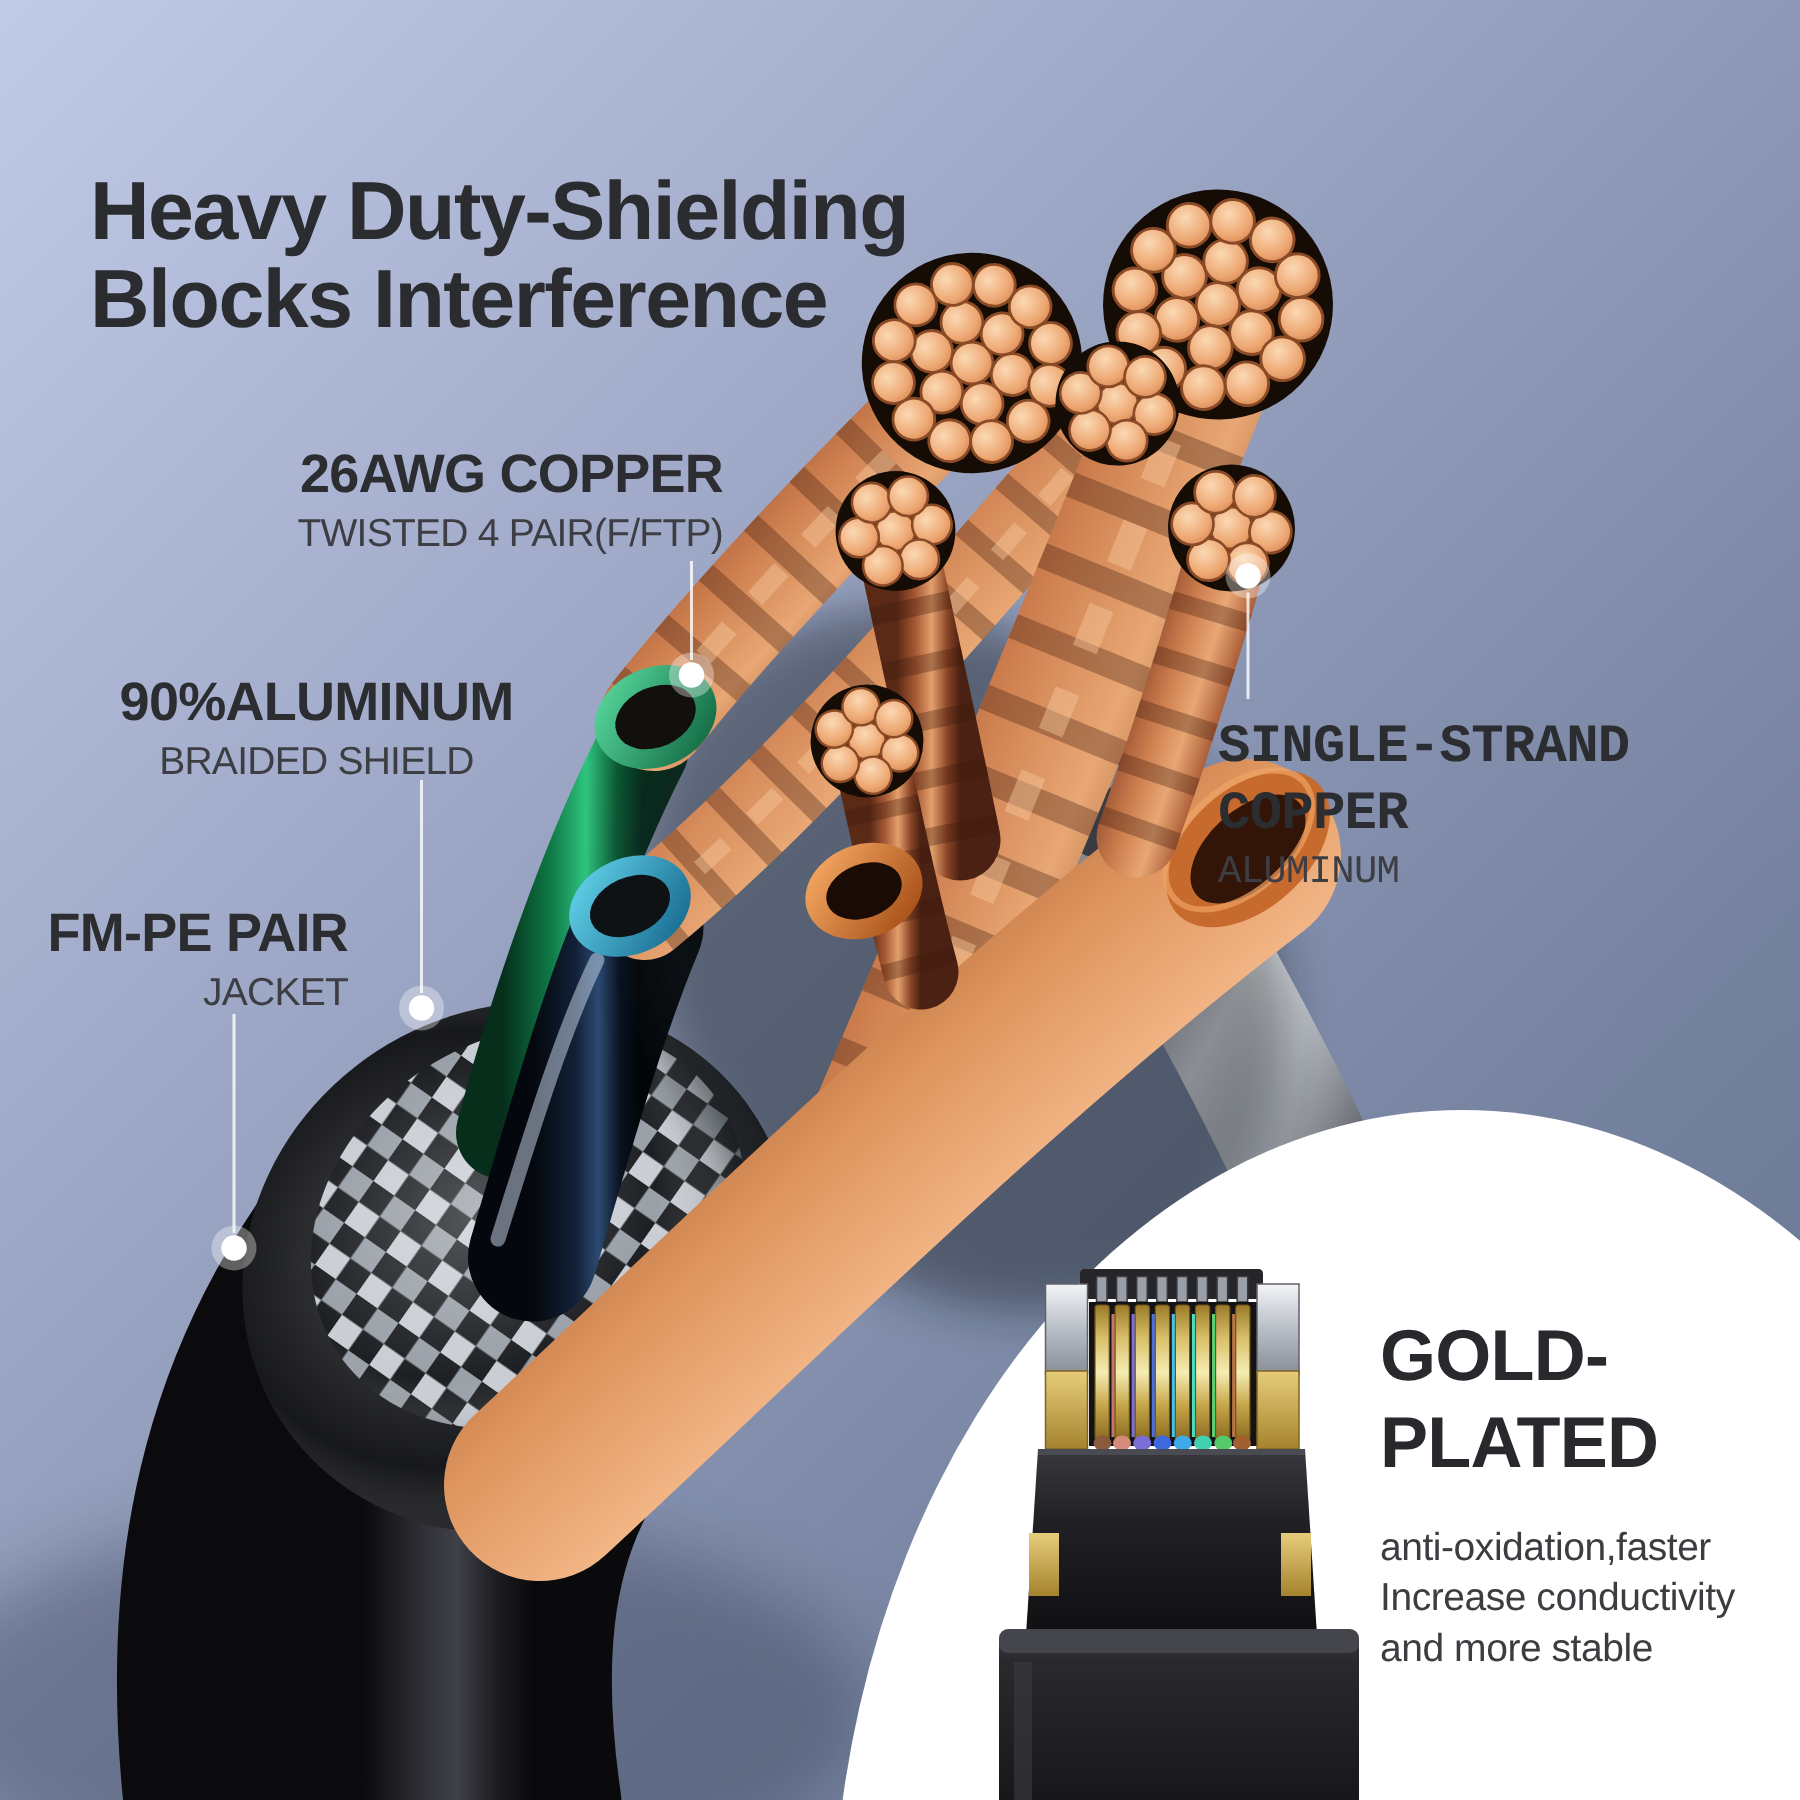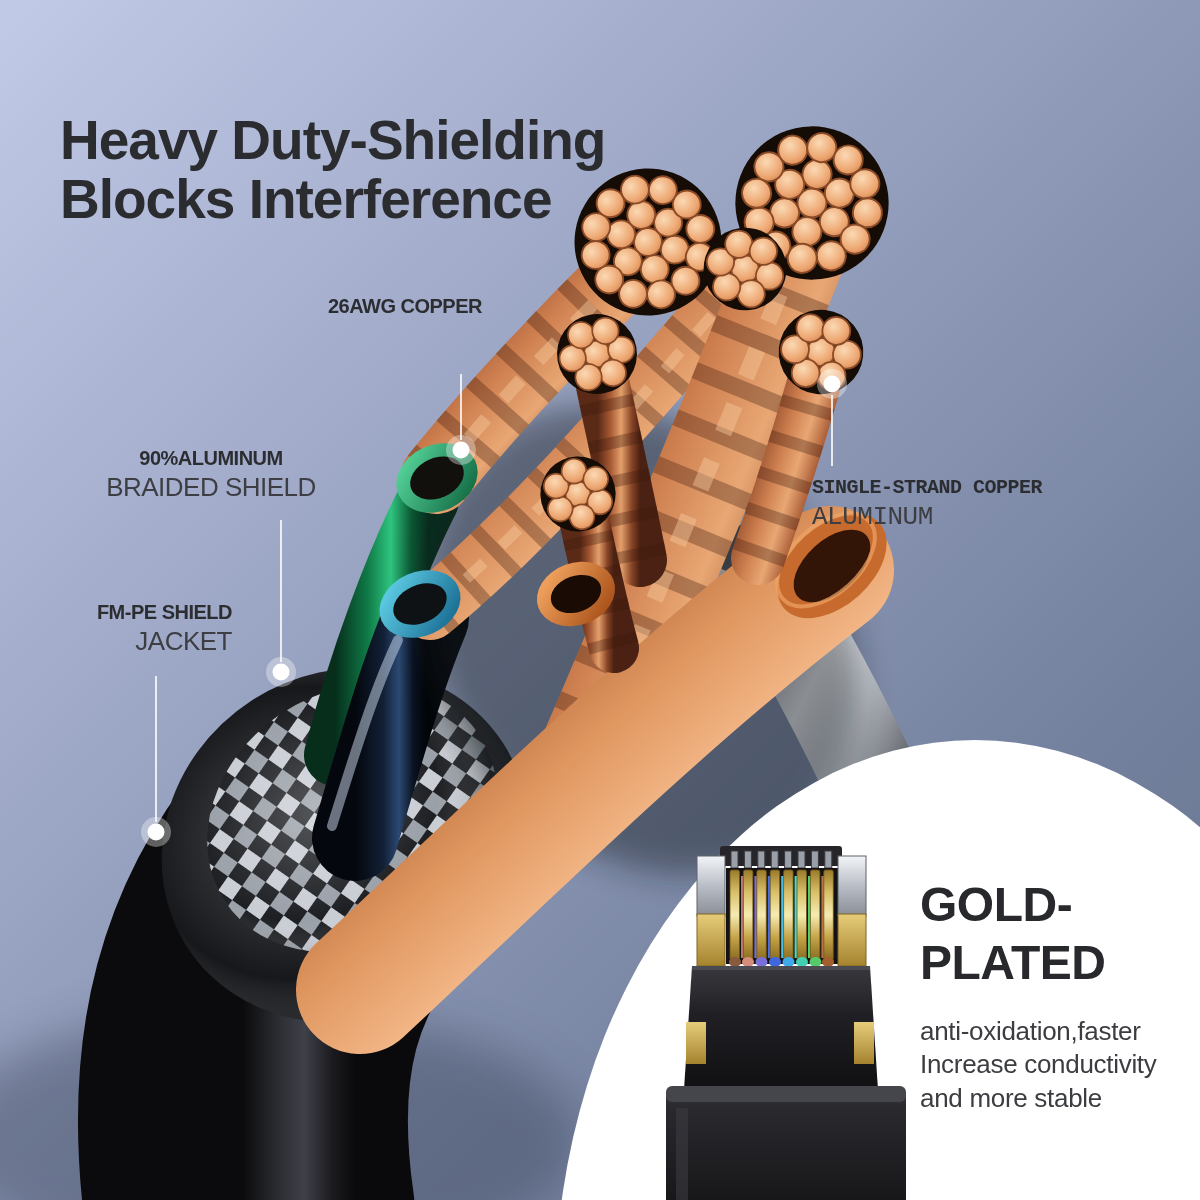--- a/index.html
+++ b/index.html
@@ -5,21 +5,21 @@
   html,body{margin:0;padding:0;background:#555;}
   #stage{
     position:relative;width:1200px;height:1200px;overflow:hidden;
     font-family:"Liberation Sans", sans-serif;
     background:linear-gradient(135deg,#c1cae7 0%,#a5afcd 28%,#8b97b5 52%,#75829f 75%,#66738e 100%);
   }
   #art{position:absolute;left:0;top:0;width:1200px;height:1200px;}
   .txt{position:absolute;color:#2b2c2f;}
   .title{left:60px;top:64px;font-size:55px;font-weight:700;line-height:1.08;letter-spacing:-1px;color:#2b2c2f;margin-top:47px;}
   .co{line-height:1.24;}
-  .co .b{font-size:20px;font-weight:700;letter-spacing:-0.5px;color:#2c2d31;}
+  .co .b{font-size:36px;font-weight:700;letter-spacing:-0.5px;color:#2c2d31;}
   .co .r{font-size:26px;font-weight:400;letter-spacing:-0.5px;color:#3d3e43;}
   .co-copper{left:150px;top:294px;width:332px;text-align:right;}
   .co-shield{left:78px;top:446px;width:266px;text-align:center;}
   .co-jacket{left:26px;top:600px;width:206px;text-align:right;}
   .co-conductor{left:812px;top:476px;width:360px;text-align:left;font-family:Liberation Mono, monospace;}
   .feature{left:920px;top:876px;width:270px;}
   .feature .h{font-size:48px;font-weight:700;line-height:1.2;letter-spacing:-0.5px;color:#28292d;}
   .feature .p{margin-top:24px;font-size:26px;line-height:1.28;letter-spacing:-0.3px;color:#3c3d41;}
 </style>
 </head>
@@ -358,29 +358,30 @@
     </g>
   </svg>
 
   <div class="txt title">
     <div>Heavy Duty-Shielding</div>
     <div>Blocks Interference</div>
   </div>
 
   <div class="txt co co-copper">
     <div class="b">26AWG COPPER</div>
+    <div class="r">TWISTED 4 PAIR(F/FTP)</div>
   </div>
 
   <div class="txt co co-shield">
     <div class="b">90%ALUMINUM</div>
     <div class="r">BRAIDED SHIELD</div>
   </div>
 
   <div class="txt co co-jacket">
-    <div class="b">FM-PE SHIELD</div>
+    <div class="b">FM-PE PAIR</div>
     <div class="r">JACKET</div>
   </div>
 
   <div class="txt co co-conductor">
     <div class="b">SINGLE-STRAND COPPER</div>
     <div class="r">ALUMINUM</div>
   </div>
 
   <div class="txt feature">
     <div class="h">

